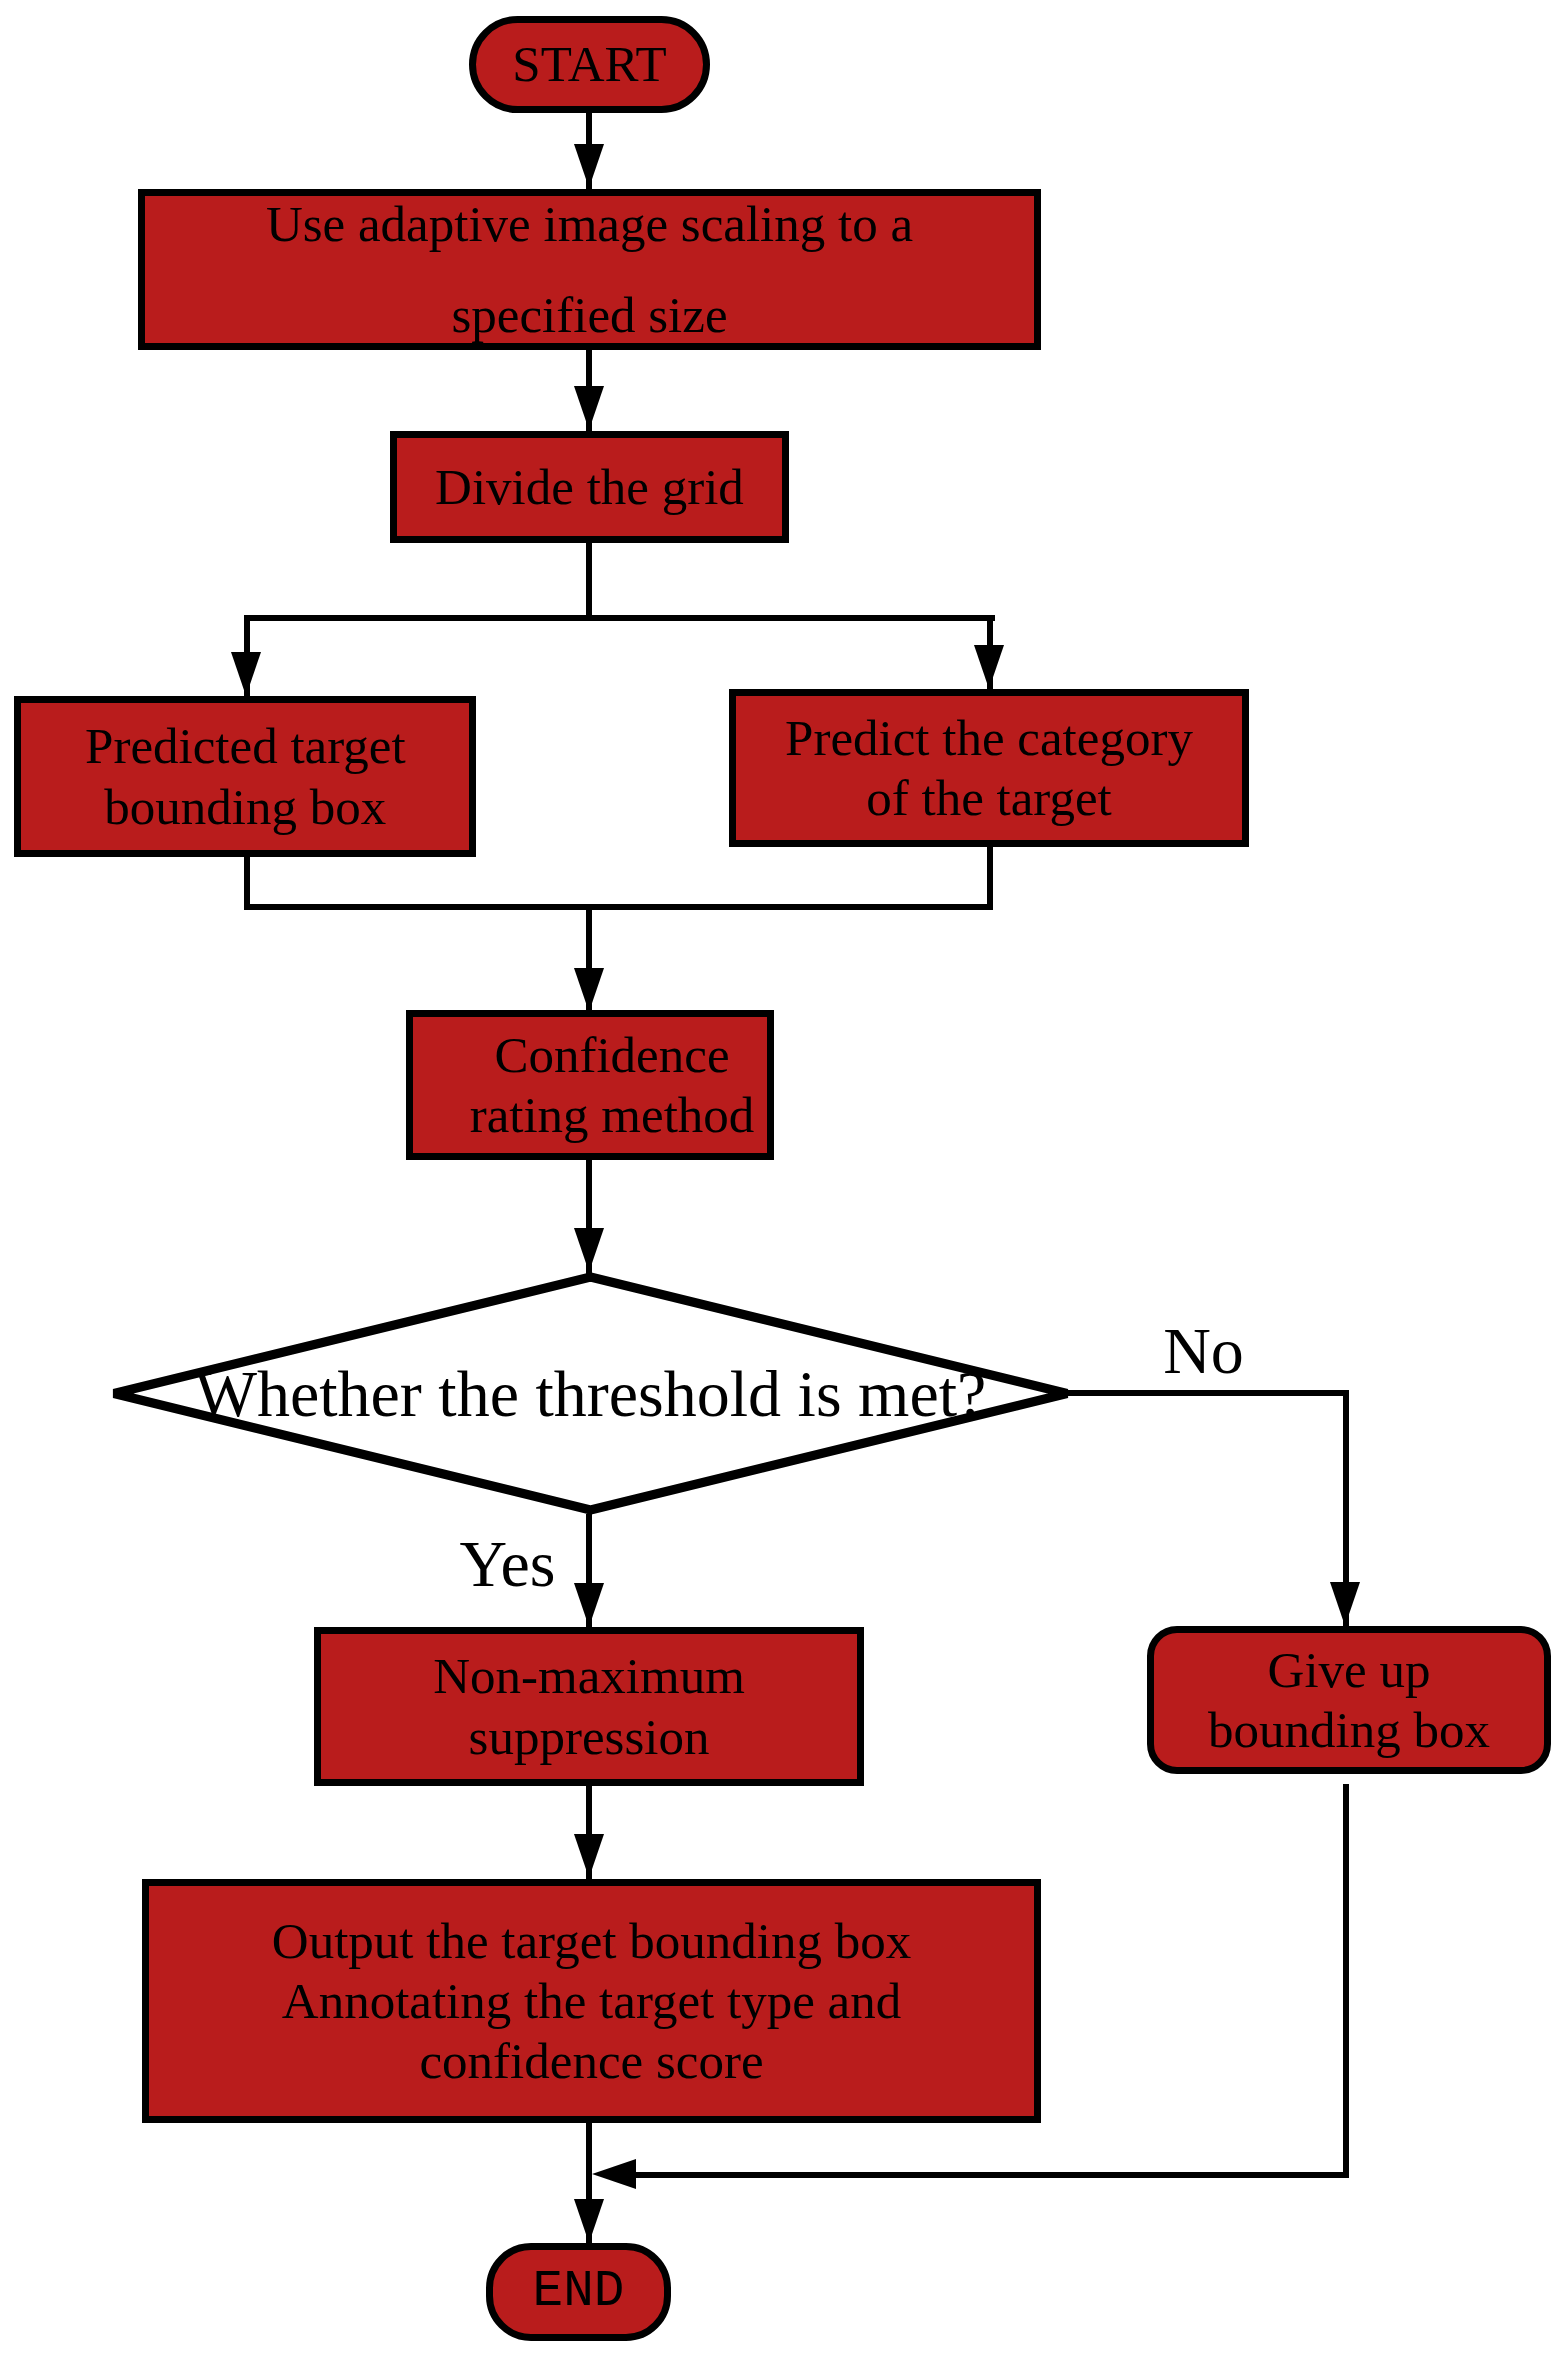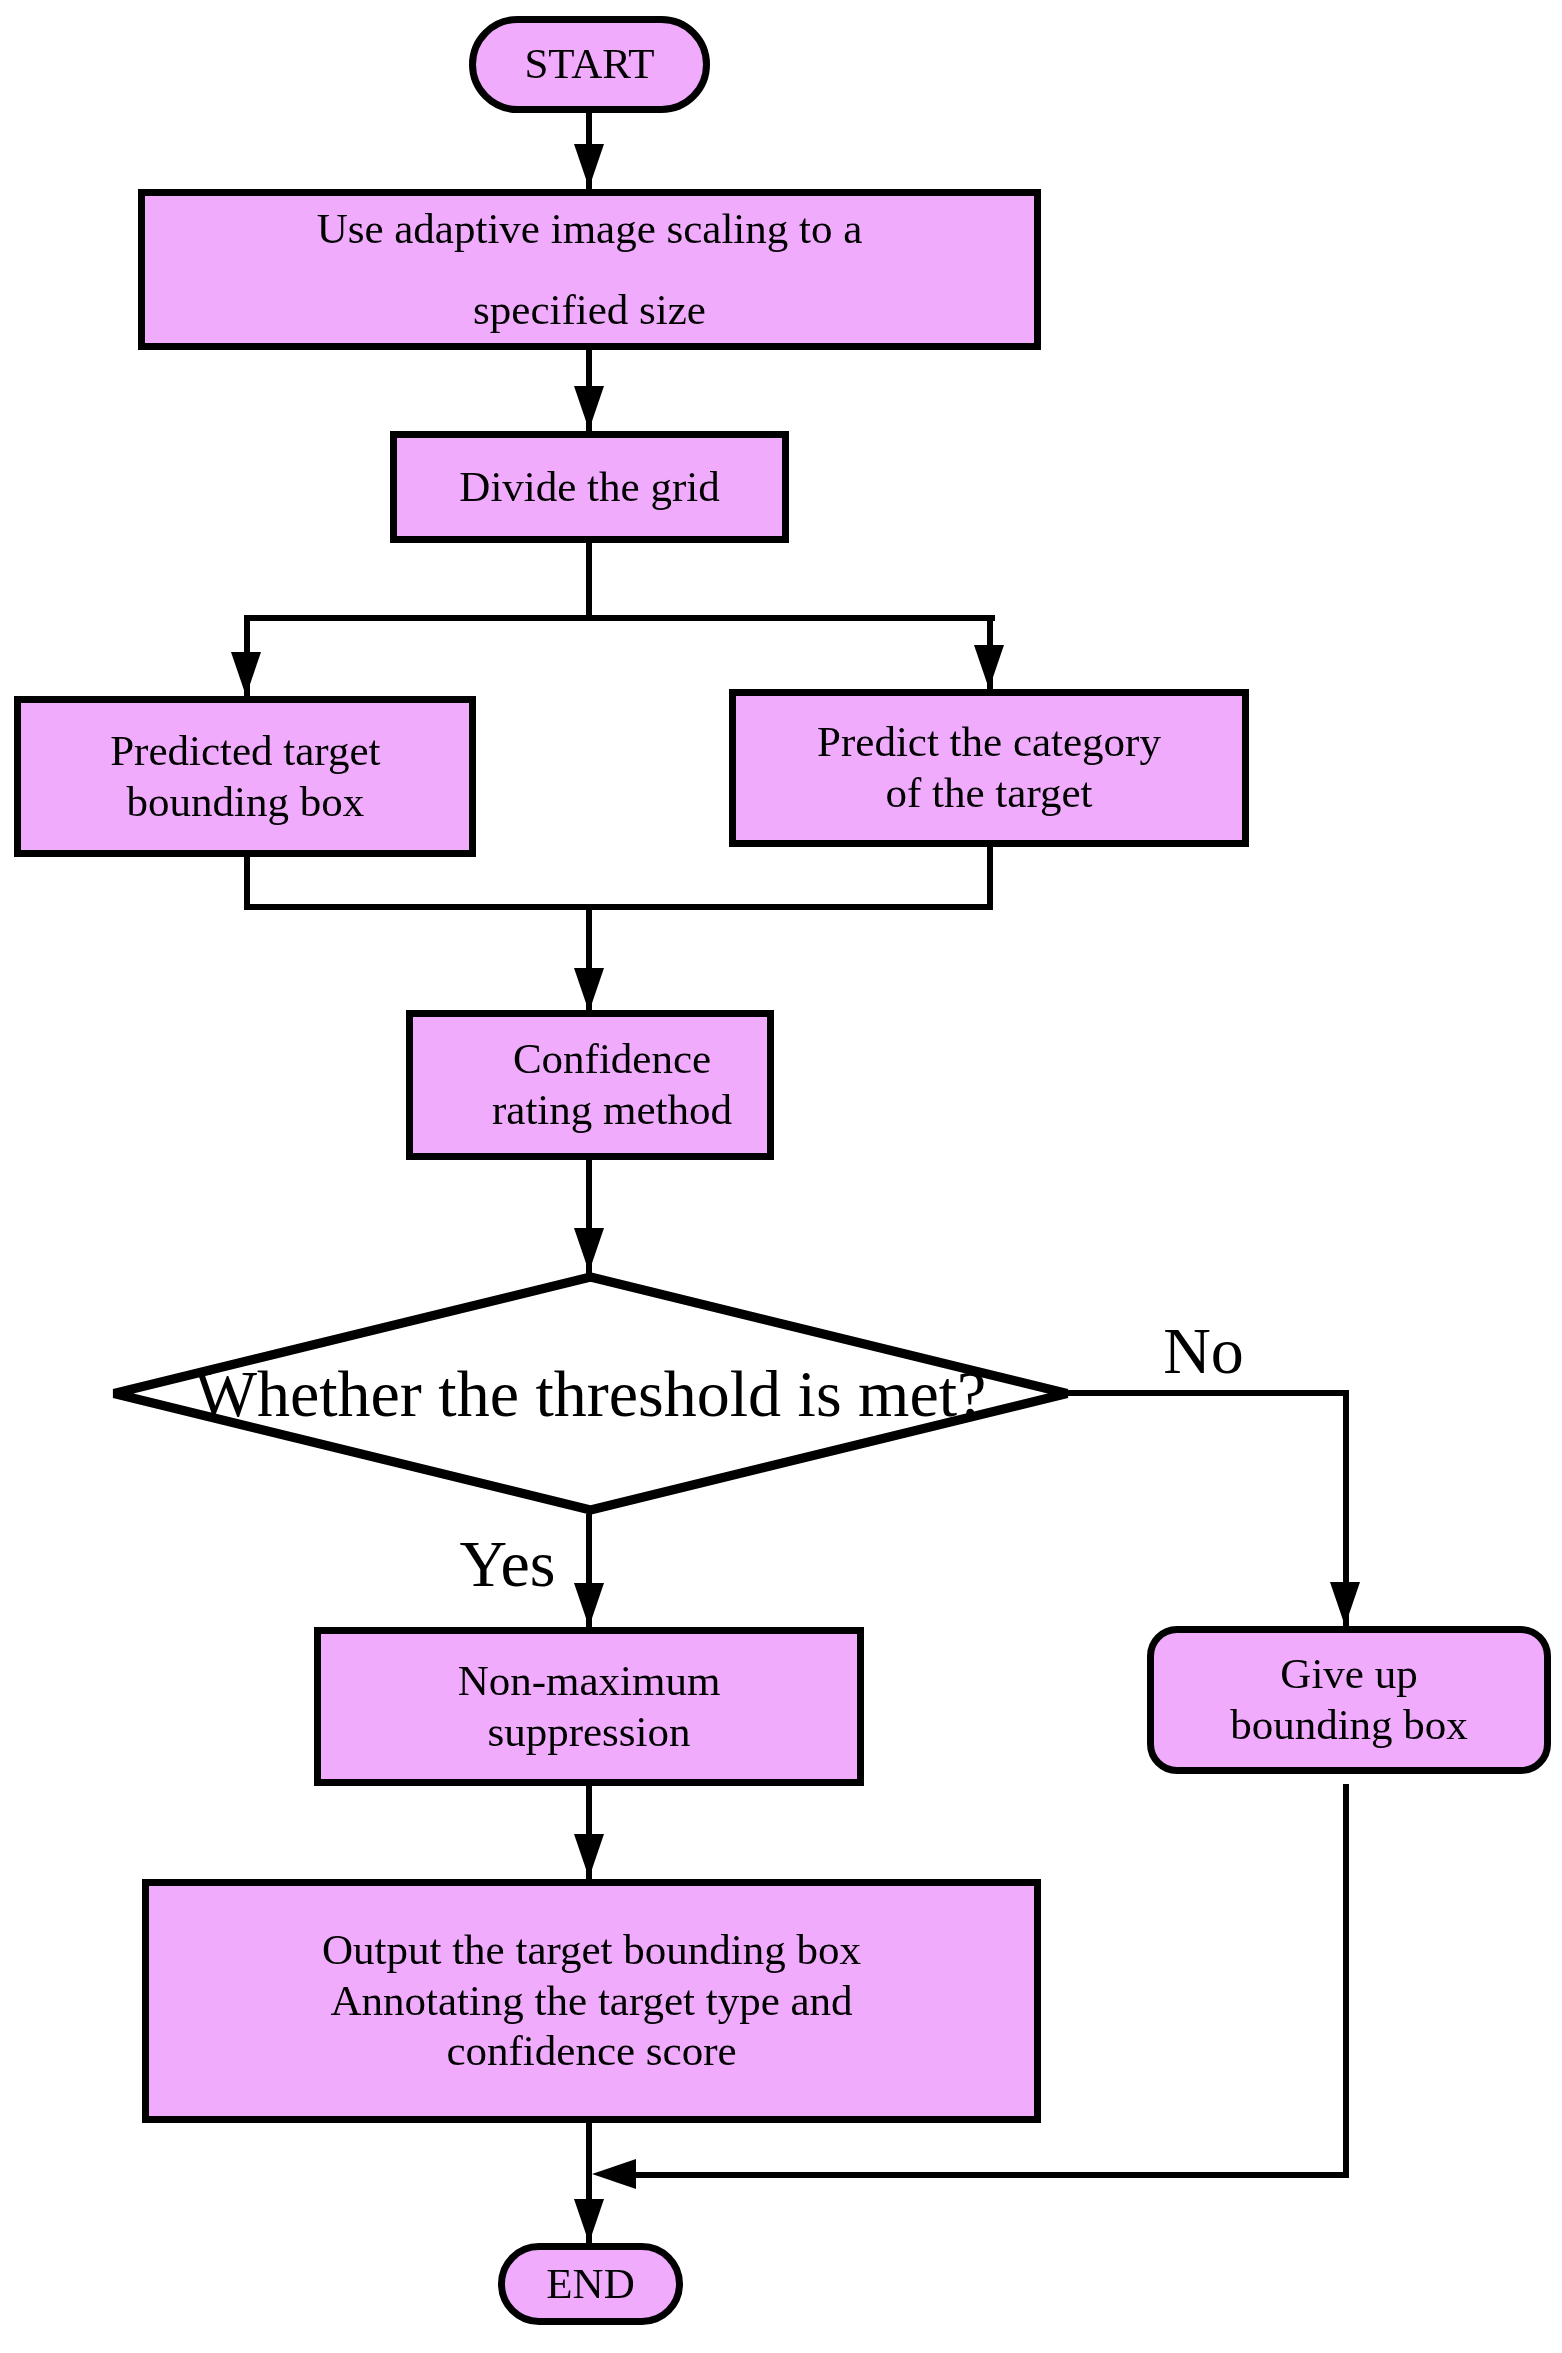--- a/index.html
+++ b/index.html
@@ -8,27 +8,27 @@
     width:1562px;height:2354px;
     background:#ffffff;
     font-family:"Liberation Serif","DejaVu Serif",serif;
     color:#000000;
     overflow:hidden;
   }
   .node{
     position:absolute;
     box-sizing:border-box;
     border:7.1px solid #000000;
-    background:#f0abfc;
+    background:#b91c1c;
     display:flex;
     flex-direction:column;
     align-items:center;
     justify-content:center;
     text-align:center;
-    font-size:43px;
+    font-size:51px;
     line-height:1.18;
     z-index:2;
   }
   .terminator{border-radius:50px;}
   .ln{display:block;white-space:nowrap;}
   .vline,.hline{position:absolute;background:#000000;z-index:1;}
   .vline{width:5.7px;}
   .hline{height:5.7px;}
   .arr-down{
     position:absolute;width:0;height:0;z-index:3;
@@ -136,18 +136,18 @@
     <span class="ln">Give up</span>
     <span class="ln">bounding box</span>
   </div>
 
   <div class="node" style="left:142px;top:1879px;width:899px;height:244px;">
     <span class="ln">Output the target bounding box</span>
     <span class="ln">Annotating the target type and</span>
     <span class="ln">confidence score</span>
   </div>
 
-  <div class="node terminator" style="left:498px;top:2243px;width:185px;height:82px;border-radius:45px;">
+  <div class="node terminator" style="left:486px;top:2243px;width:185px;height:98px;border-radius:45px;font-family:Liberation Mono, monospace;">
     <span class="ln">END</span>
   </div>
 
 </div>
 
 
 </body></html>

